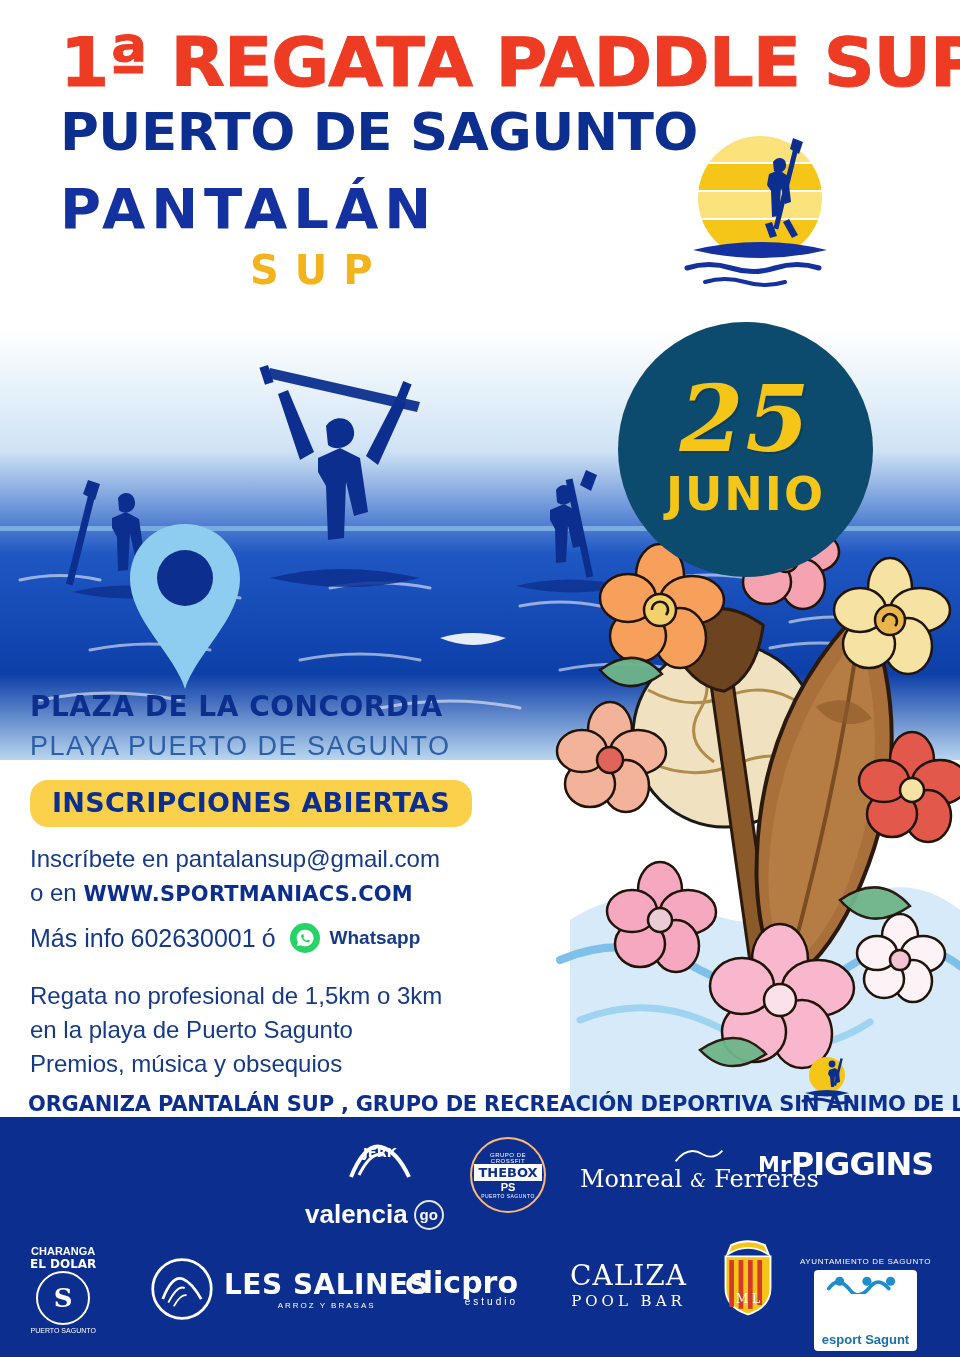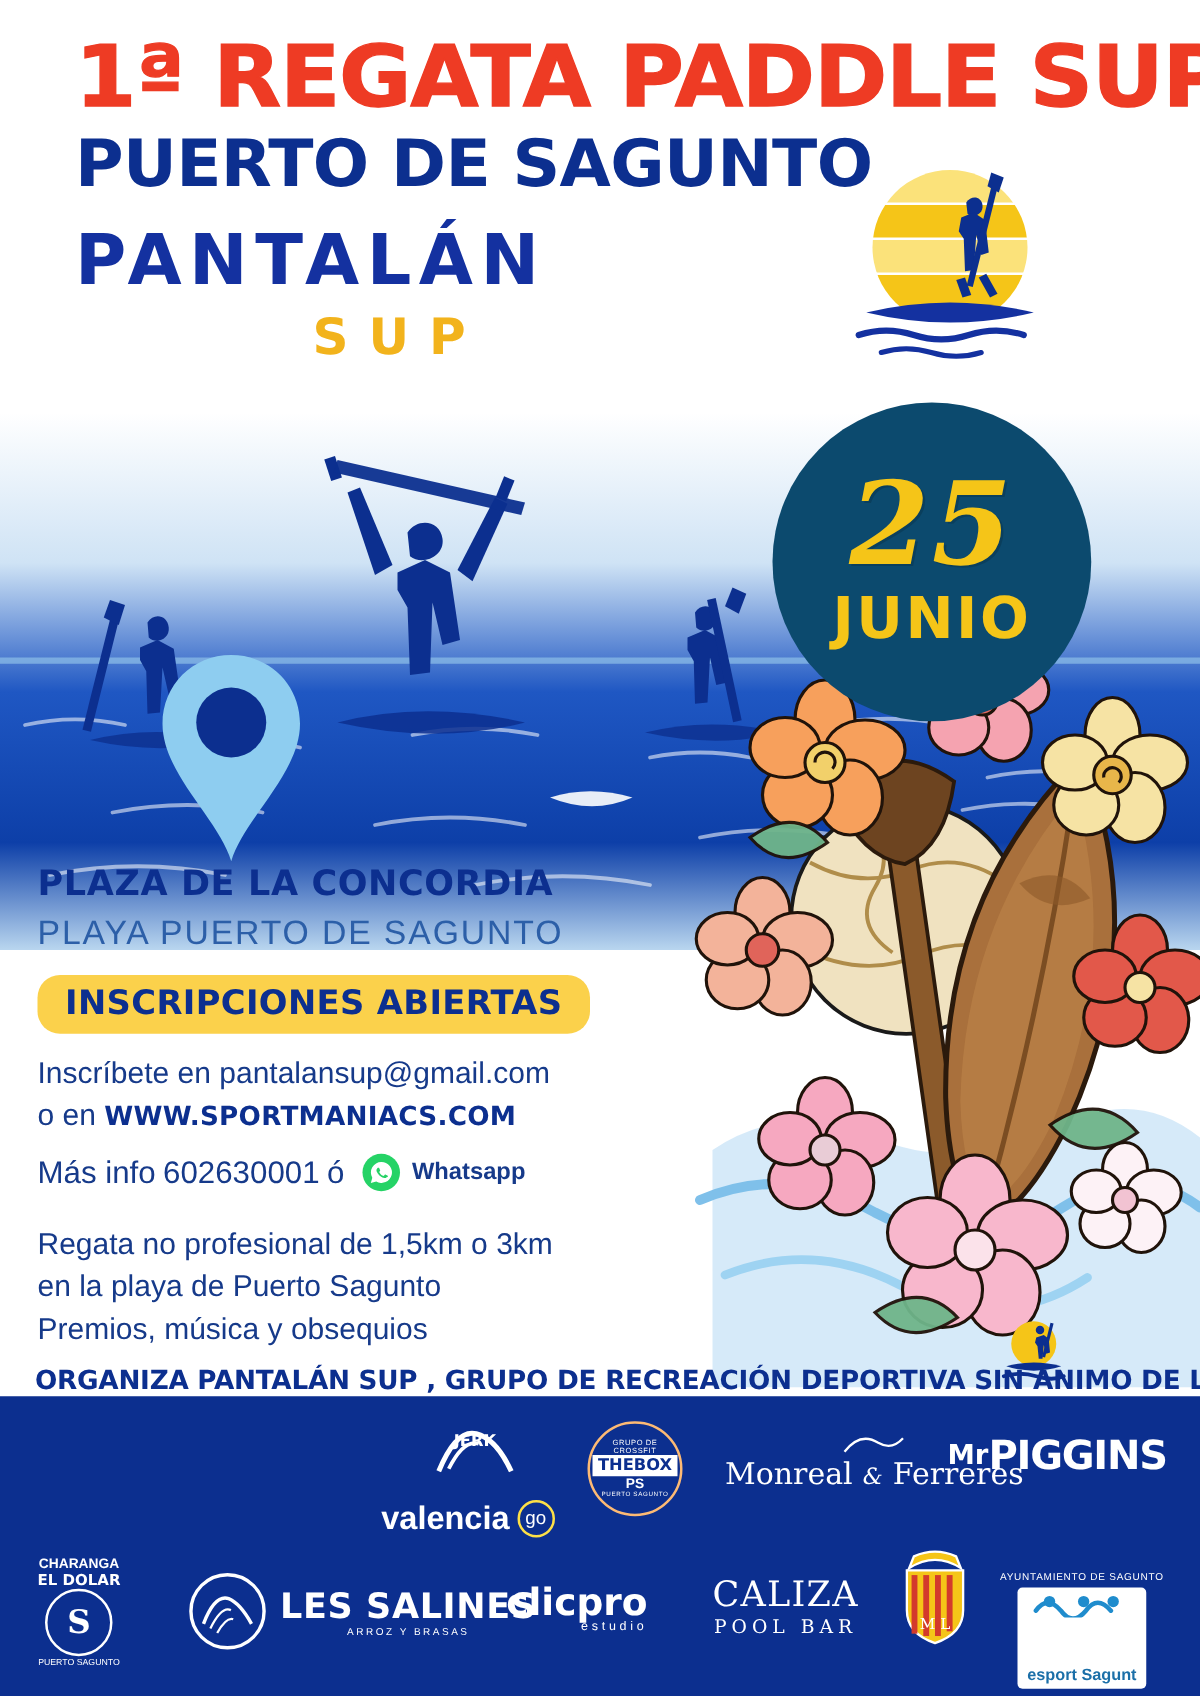--- a/index.html
+++ b/index.html
@@ -582,21 +582,21 @@
       <svg viewBox="0 0 70 50" width="70" height="50">
         <path d="M6 42 q14 -34 30 -30 q16 4 28 30" stroke="#fff" stroke-width="4" fill="none"></path>
         <path d="M14 40 q12 -24 24 -20" stroke="#fff" stroke-width="3" fill="none"></path>
         <text x="18" y="22" fill="#ffffff" font-size="13" font-family="DejaVu Sans, sans-serif" font-weight="bold">JERK</text>
       </svg>
     </div>
 
     <div class="sp-row sp" id="sp-valenciago">
       <div style="display:flex;align-items:center;gap:6px;">
         <span style="font-size:26px;font-weight:700;">valencia</span>
-        <span style="display:inline-flex;align-items:center;justify-content:center;width:30px;height:30px;border-radius:50%;border:2px solid #fde047;font-size:15px;font-weight:400;">go</span>
+        <span style="display:inline-flex;align-items:center;justify-content:center;width:30px;height:30px;border-radius:50%;border:2px solid #e5e5e5;font-size:15px;font-weight:700;">go</span>
       </div>
     </div>
 
     <div class="sp-row sp" id="sp-thebox">
       <div style="border:2px solid #fdba74;border-radius:50%;width:76px;height:76px;display:flex;flex-direction:column;align-items:center;justify-content:center;">
         <div style="font-size:6px;letter-spacing:0.5px;">GRUPO DE CROSSFIT</div>
         <div style="font-size:13px;font-weight:900;font-family:'DejaVu Sans',sans-serif;background:#fff;color:#0c2f8f;padding:1px 4px;">THEBOX</div>
         <div style="font-size:11px;font-weight:900;">PS</div>
         <div style="font-size:5px;letter-spacing:0.5px;">PUERTO SAGUNTO</div>
       </div>

